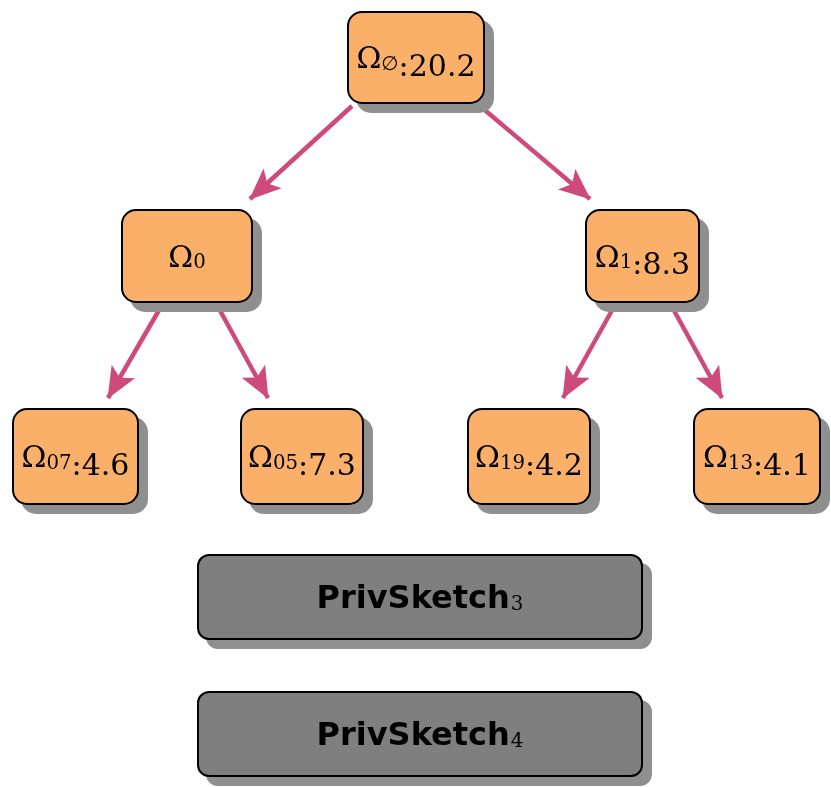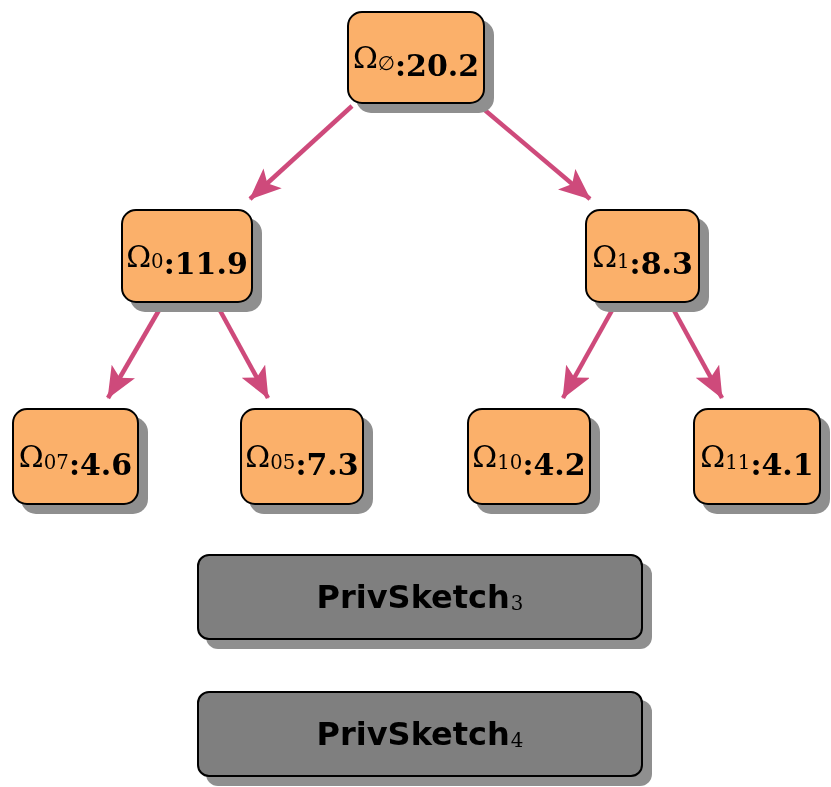--- a/index.html
+++ b/index.html
@@ -36,21 +36,21 @@
     box-shadow: 9px 9px 0 var(--shadow, #8f8f8f);
     color: var(--text, #000);
     font-size: 30px;
     white-space: nowrap;
   }
   .node .sub {
     font-size: 0.66em;
     position: relative;
     top: 0.28em;
   }
-  .node .val { font-weight: bold; margin-top: 15px; }
+  .node .val { font-weight: normal; margin-top: 15px; }
   .sketch {
     position: absolute;
     left: 197px;
     width: 446px;
     height: 86px;
     display: flex;
     align-items: center;
     justify-content: center;
     background: var(--sketch-fill, #7f7f7f);
     border: 2px solid var(--sketch-border, #000);
@@ -93,21 +93,20 @@
 
   <div class="node" style="left:347px; top:11px; width:138px; height:93px;">
     <span class="sym">Ω</span>
       <span class="sub">∅</span>
       <span class="val">:20.2</span>
   </div>
 
   <div class="node" style="left:121px; top:209px; width:132px; height:94px;">
     <span class="sym">Ω</span>
       <span class="sub">0</span>
-      <span class="val">:11.9</span>
   </div>
 
   <div class="node" style="left:585px; top:209px; width:115px; height:94px;">
     <span class="sym">Ω</span>
       <span class="sub">1</span>
       <span class="val">:8.3</span>
   </div>
 
   <div class="node" style="left:12px; top:408px; width:127px; height:97px;">
     <span class="sym">Ω</span>
@@ -116,27 +115,27 @@
   </div>
 
   <div class="node" style="left:240px; top:408px; width:124px; height:97px;">
     <span class="sym">Ω</span>
       <span class="sub">05</span>
       <span class="val">:7.3</span>
   </div>
 
   <div class="node" style="left:467px; top:408px; width:124px; height:97px;">
     <span class="sym">Ω</span>
-      <span class="sub">10</span>
+      <span class="sub">19</span>
       <span class="val">:4.2</span>
   </div>
 
   <div class="node" style="left:693px; top:408px; width:128px; height:97px;">
     <span class="sym">Ω</span>
-      <span class="sub">11</span>
+      <span class="sub">13</span>
       <span class="val">:4.1</span>
   </div>
 
   <div class="sketch" style="top:554px;">
     <span class="label">PrivSketch</span>
       <span class="sub">3</span>
   </div>
 
   <div class="sketch" style="top:691px;">
     <span class="label">PrivSketch</span>

